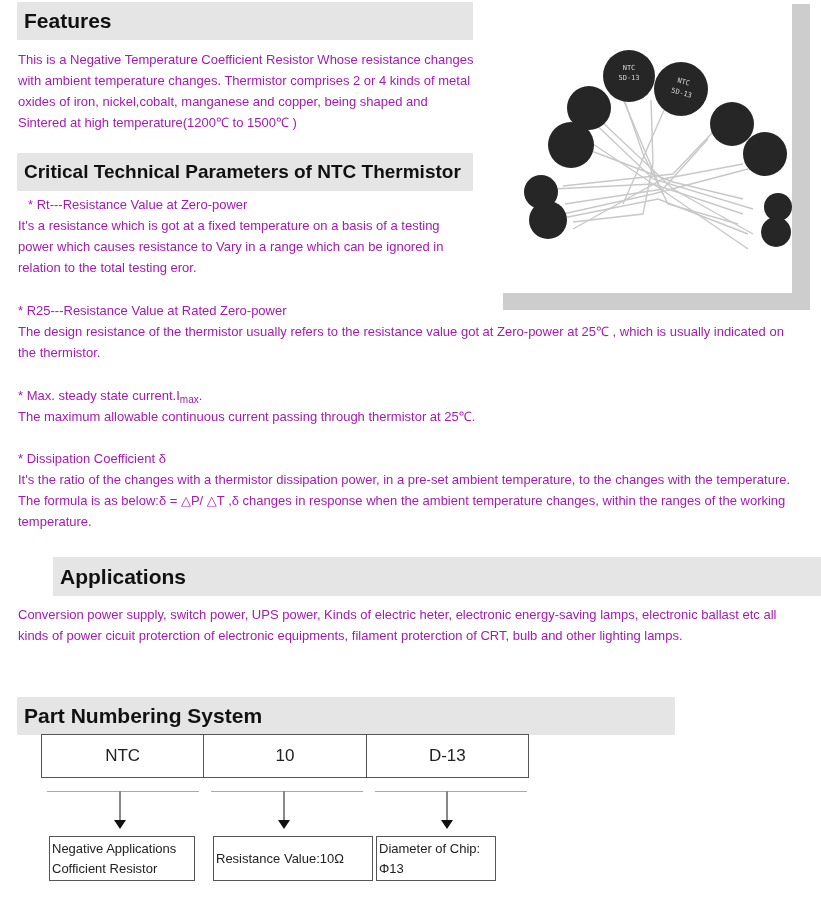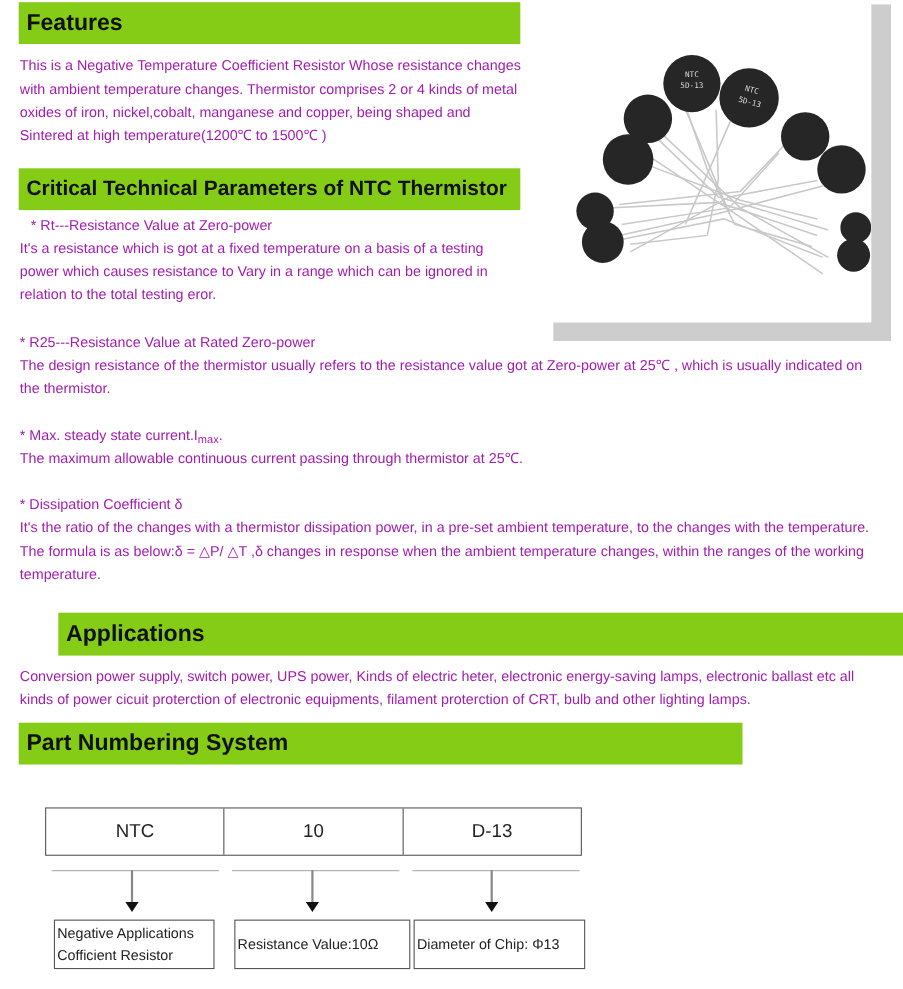--- a/index.html
+++ b/index.html
@@ -1,23 +1,23 @@
 <!DOCTYPE html>
 <html><head>
 <meta charset="utf-8">
 <style>
   html, body { margin:0; padding:0; background:#ffffff; }
   body { width:821px; height:899px; position:relative; overflow:hidden;
          font-family:"Liberation Sans", sans-serif; color:#1c1c1c; }
-  .hbar { position:absolute; left:17px; background:#84cc16; box-sizing:border-box; padding-left:7px;
+  .hbar { position:absolute; left:17px; background:#e5e5e5; box-sizing:border-box; padding-left:7px;
           font-weight:bold; color:#111; }
   .h-features { top:2px; width:456px; height:38px; font-size:21px; line-height:38px; }
   .h-critical { top:153px; width:456px; height:38px; font-size:19px; line-height:38px; }
   .h-apps { top:557px; width:771px; height:39px; font-size:21px; line-height:39px;margin-left:36px; }
-  .h-parts { top:657px; width:658px; height:38px; font-size:21px; line-height:38px; }
+  .h-parts { top:697px; width:658px; height:38px; font-size:21px; line-height:38px; }
   .para { position:absolute; left:18px; font-size:13px; line-height:21px; color:#a21caf; margin:0; }
   .p-features { top:49px; width:460px; }
   .p-rt-title { top:194px;margin-left:10px; }
   .p-rt { top:215px; width:460px; }
   .p-r25-title { top:300px;text-align:right; }
   .p-r25 { top:321px; width:780px; }
   .p-max-title { top:385px; }
   .p-max { top:406px; width:780px; }
   .p-diss-title { top:448px; }
   .p-diss { top:469px; width:780px; }
@@ -125,13 +125,13 @@
 <div class="pn-stem" style="left:119px;"></div>
 <div class="pn-stem" style="left:283px;"></div>
 <div class="pn-stem" style="left:446px;"></div>
 
 <div class="pn-arrow" style="left:114px;"></div>
 <div class="pn-arrow" style="left:278px;"></div>
 <div class="pn-arrow" style="left:441px;"></div>
 
 <div class="pn-box" style="left:49px;width:146px;">Negative Applications Cofficient Resistor</div>
 <div class="pn-box" style="left:213px;width:160px;">Resistance Value:10Ω</div>
-<div class="pn-box" style="left:376px;width:156px;text-align:center;">Diameter of Chip: Φ13</div>
+<div class="pn-box" style="left:376px;width:120px;">Diameter of Chip: Φ13</div>
 
 </body></html>

